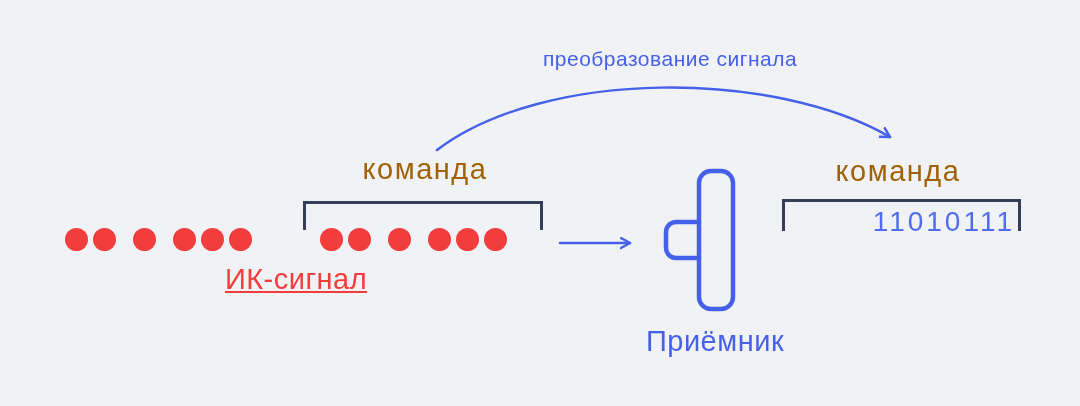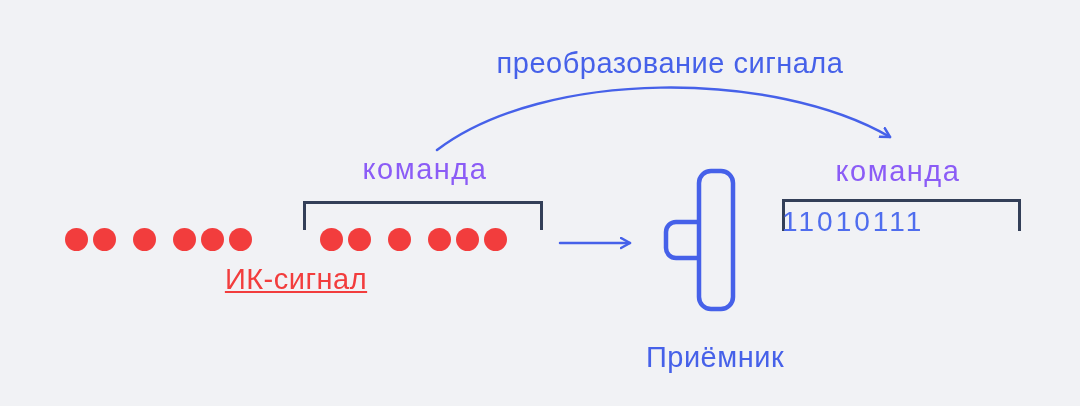--- a/index.html
+++ b/index.html
@@ -17,61 +17,60 @@
   }
   .label {
     position: absolute;
     transform: translateX(-50%);
     white-space: nowrap;
     font-weight: 400;
   }
   .label-transformation {
     left: 670px;
     top: 47px;
-    font-size: 29px;
+    font-size: 21px;
     letter-spacing: 0.5px;
     color: #4661e9;
   }
   .label-command {
     font-size: 29px;
     letter-spacing: 1.5px;
-    color: #8b5cf6;
+    color: #a16207;
   }
   .label-command-left  { left: 425px; top: 153px; }
   .label-command-right { left: 898px; top: 155px; }
   .label-ir-signal {
     left: 296px;
     top: 263px;
     font-size: 29px;
     letter-spacing: 0.5px;
     color: #f23d3d;
     text-decoration: underline;
   }
   .label-receiver {
     left: 715px;
     top: 325px;
     font-size: 29px;
     letter-spacing: 0.5px;
     color: #4661e9;
-    margin-top: 16px;
   }
   .bracket {
     position: absolute;
     border-top: 3px solid #333f58;
     border-left: 3px solid #333f58;
     border-right: 3px solid #333f58;
   }
   .bracket-left  { left: 303px; top: 201px; width: 234px; height: 26px; }
   .bracket-right { left: 782px; top: 199px; width: 233px; height: 29px; }
   .binary-code {
     position: absolute;
     left: 782px;
     top: 206px;
     width: 233px;
-    text-align: left;
+    text-align: right;
     font-size: 28px;
     letter-spacing: 3px;
     color: #4f6dee;
   }
   .dots-row {
     position: absolute;
     top: 228px;
     display: flex;
     gap: 17px;
     align-items: center;

